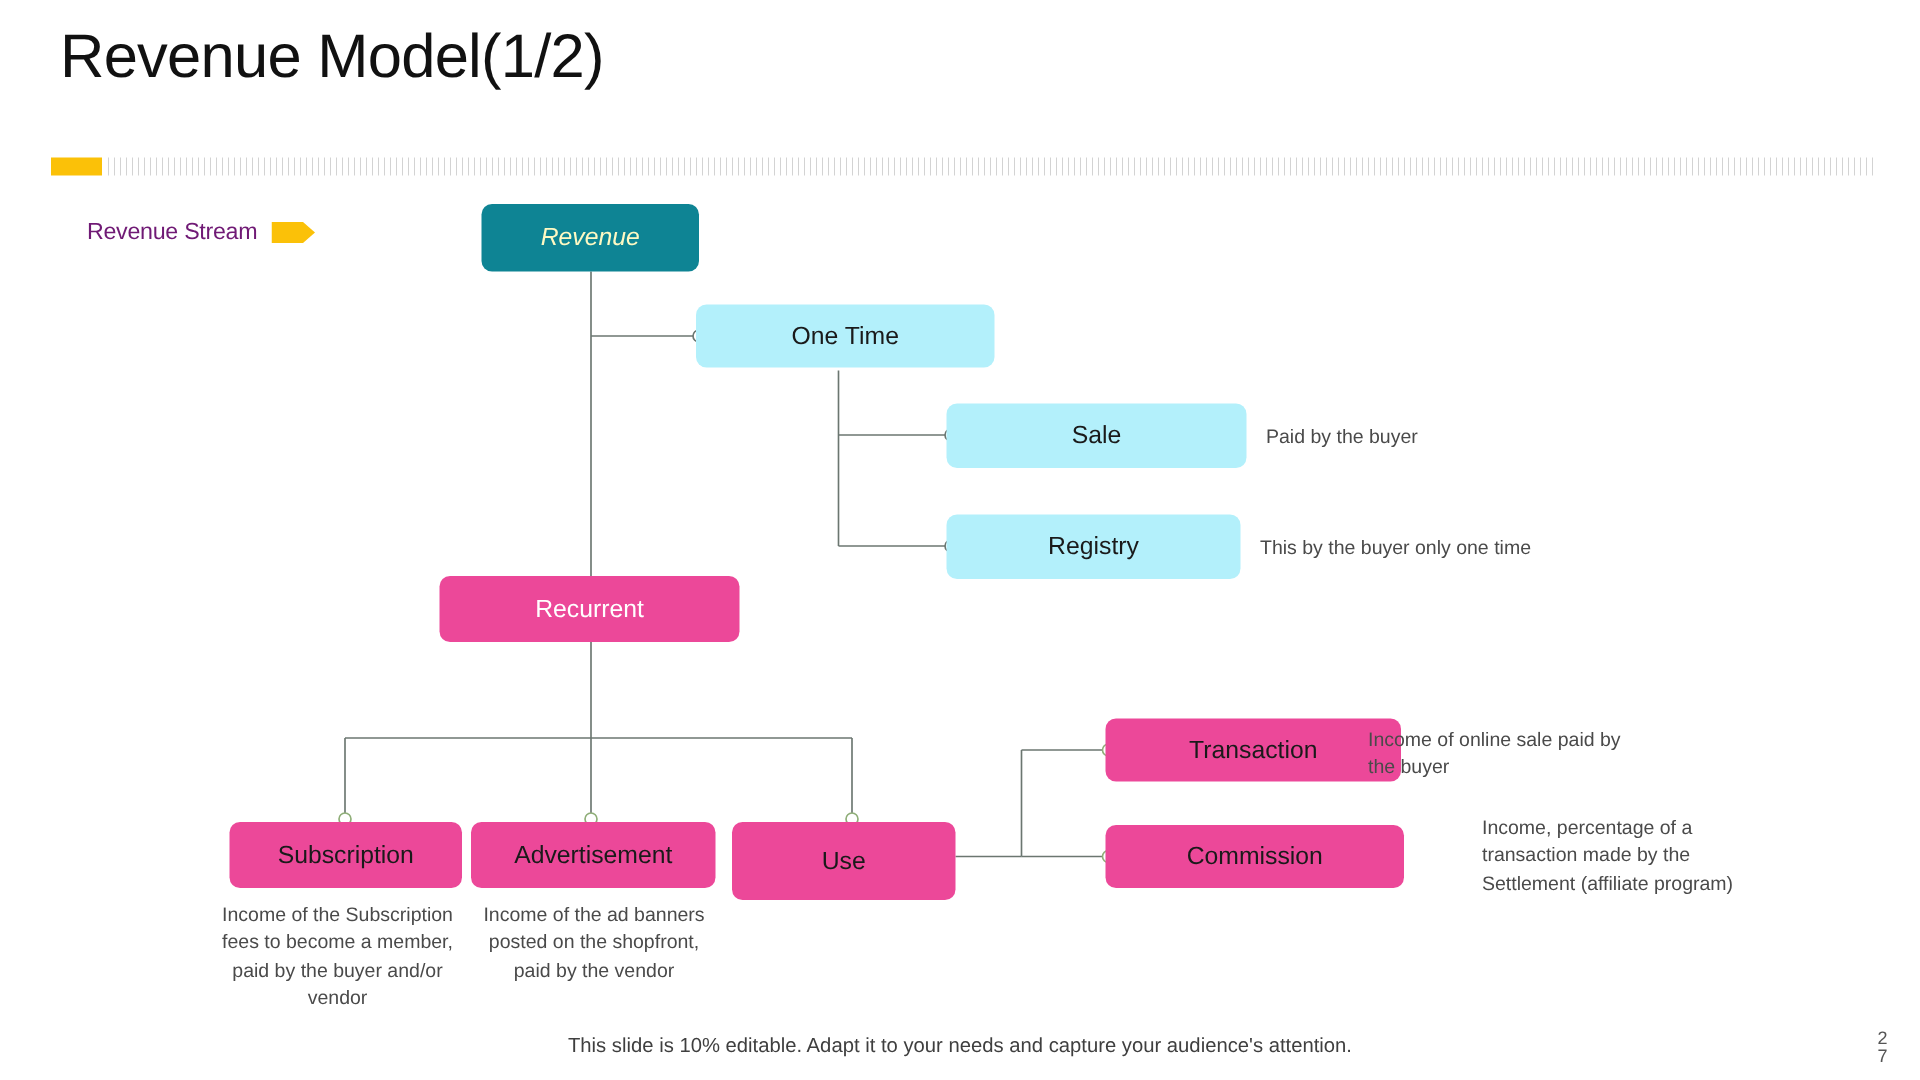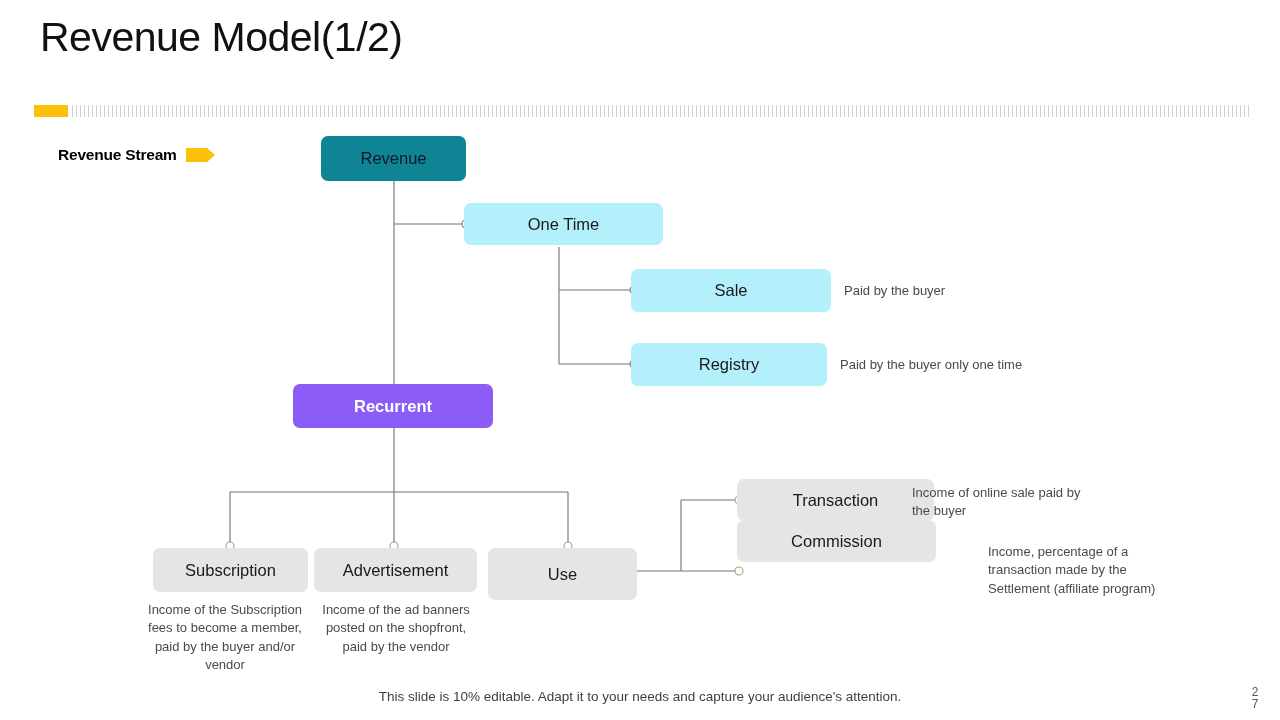--- a/index.html
+++ b/index.html
@@ -61,22 +61,22 @@
   #revenue-stream-legend {
     position: absolute;
     left: 58px;
     top: 146px;
     display: flex;
     align-items: center;
     gap: 9px;
   }
   #revenue-stream-legend .legend-text {
     font-size: 15.5px;
-    font-weight: 700;
-    color: #000000;
+    font-weight: 400;
+    color: #701a75;
     white-space: nowrap;
     letter-spacing: -0.2px;
   }
   .arrow-glyph {
     display: block;
     width: 30px;
     height: 18px;
   }
 
   
@@ -98,29 +98,29 @@
     justify-content: center;
     box-sizing: border-box;
     text-align: center;
   }
   .node-label {
     display: block;
     line-height: 1.15;
   }
 
   .node.teal        { background: #0E8494; }
-  .node.teal .node-label  { color: #0f172a; font-size: 16.5px; }
-
-  .node.green       { background: #8b5cf6; font-weight: bold; }
+  .node.teal .node-label  { color: #fef9c3; font-size: 16.5px; font-style: italic; }
+
+  .node.green       { background: #ec4899; }
   .node.green .node-label { color: #ffffff; font-size: 16.5px; }
 
   .node.cyan        { background: #B3F0FB; }
   .node.cyan .node-label  { color: #1a1a1a; font-size: 16.5px; }
 
-  .node.lightgreen  { background: #e5e5e5; }
+  .node.lightgreen  { background: #ec4899; }
   .node.lightgreen .node-label { color: #1a1a1a; font-size: 16.5px; }
 
   
   .desc {
     position: absolute;
     font-size: 13px;
     line-height: 1.42;
     color: #4a4a4a;
   }
   .desc.centered { text-align: center; }
@@ -236,27 +236,27 @@
 </div>
 
 <div class="node lightgreen" style="left:488px; top:548px; width:149px; height:52px;align-items:center;">
   <span class="node-label">Use</span>
 </div>
 
 <div class="node lightgreen" style="left:737px; top:479px; width:197px; height:42px;">
   <span class="node-label">Transaction</span>
 </div>
 
-<div class="node lightgreen" style="left:737px; top:520px; width:199px; height:42px;">
+<div class="node lightgreen" style="left:737px; top:550px; width:199px; height:42px;">
   <span class="node-label">Commission</span>
 </div>
 
 <div class="desc" style="left:844px; top:282px; width:220px;">Paid by the buyer</div>
 
-<div class="desc" style="left:840px; top:356px; width:250px;">Paid by the buyer only one time</div>
+<div class="desc" style="left:840px; top:356px; width:250px;">This by the buyer only one time</div>
 
 <div class="desc centered" style="left:141px; top:601px; width:168px;">Income of the Subscription fees to become a member, paid by the buyer and/or vendor</div>
 
 <div class="desc centered" style="left:313px; top:601px; width:166px;text-align:center;">Income of the ad banners posted on the shopfront, paid by the vendor</div>
 
 <div class="desc" style="left:912px; top:484px; width:180px;">Income of online sale paid by the buyer</div>
 
 <div class="desc" style="left:956px; top:543px; width:190px;margin-left:32px;">Income, percentage of a transaction made by the Settlement (affiliate program)</div>
 
 <div id="footer-note">This slide is 10% editable. Adapt it to your needs and capture your audience's attention.</div>

